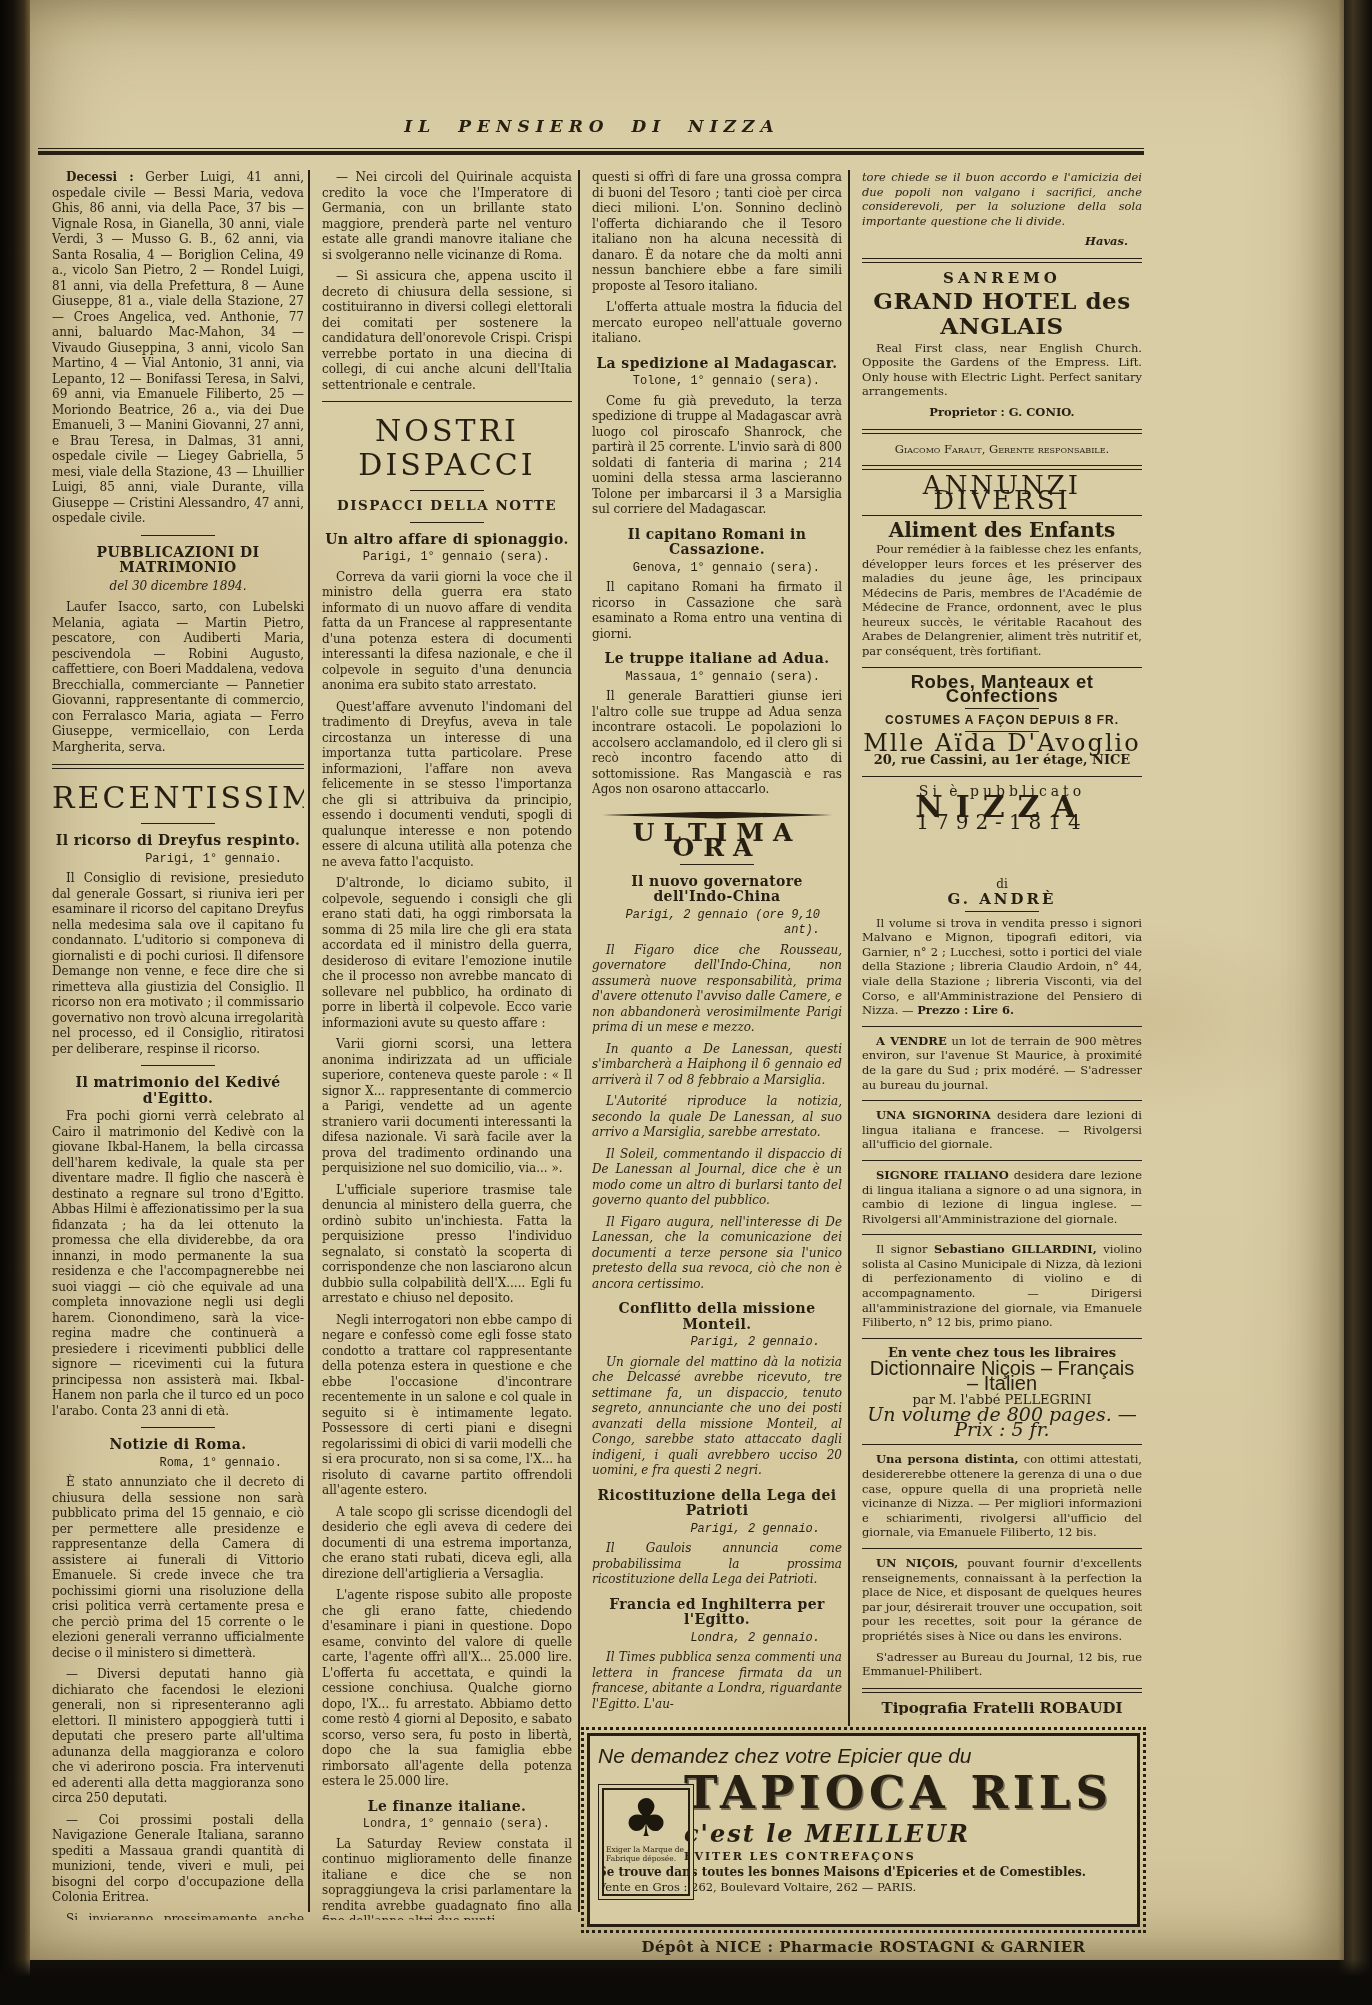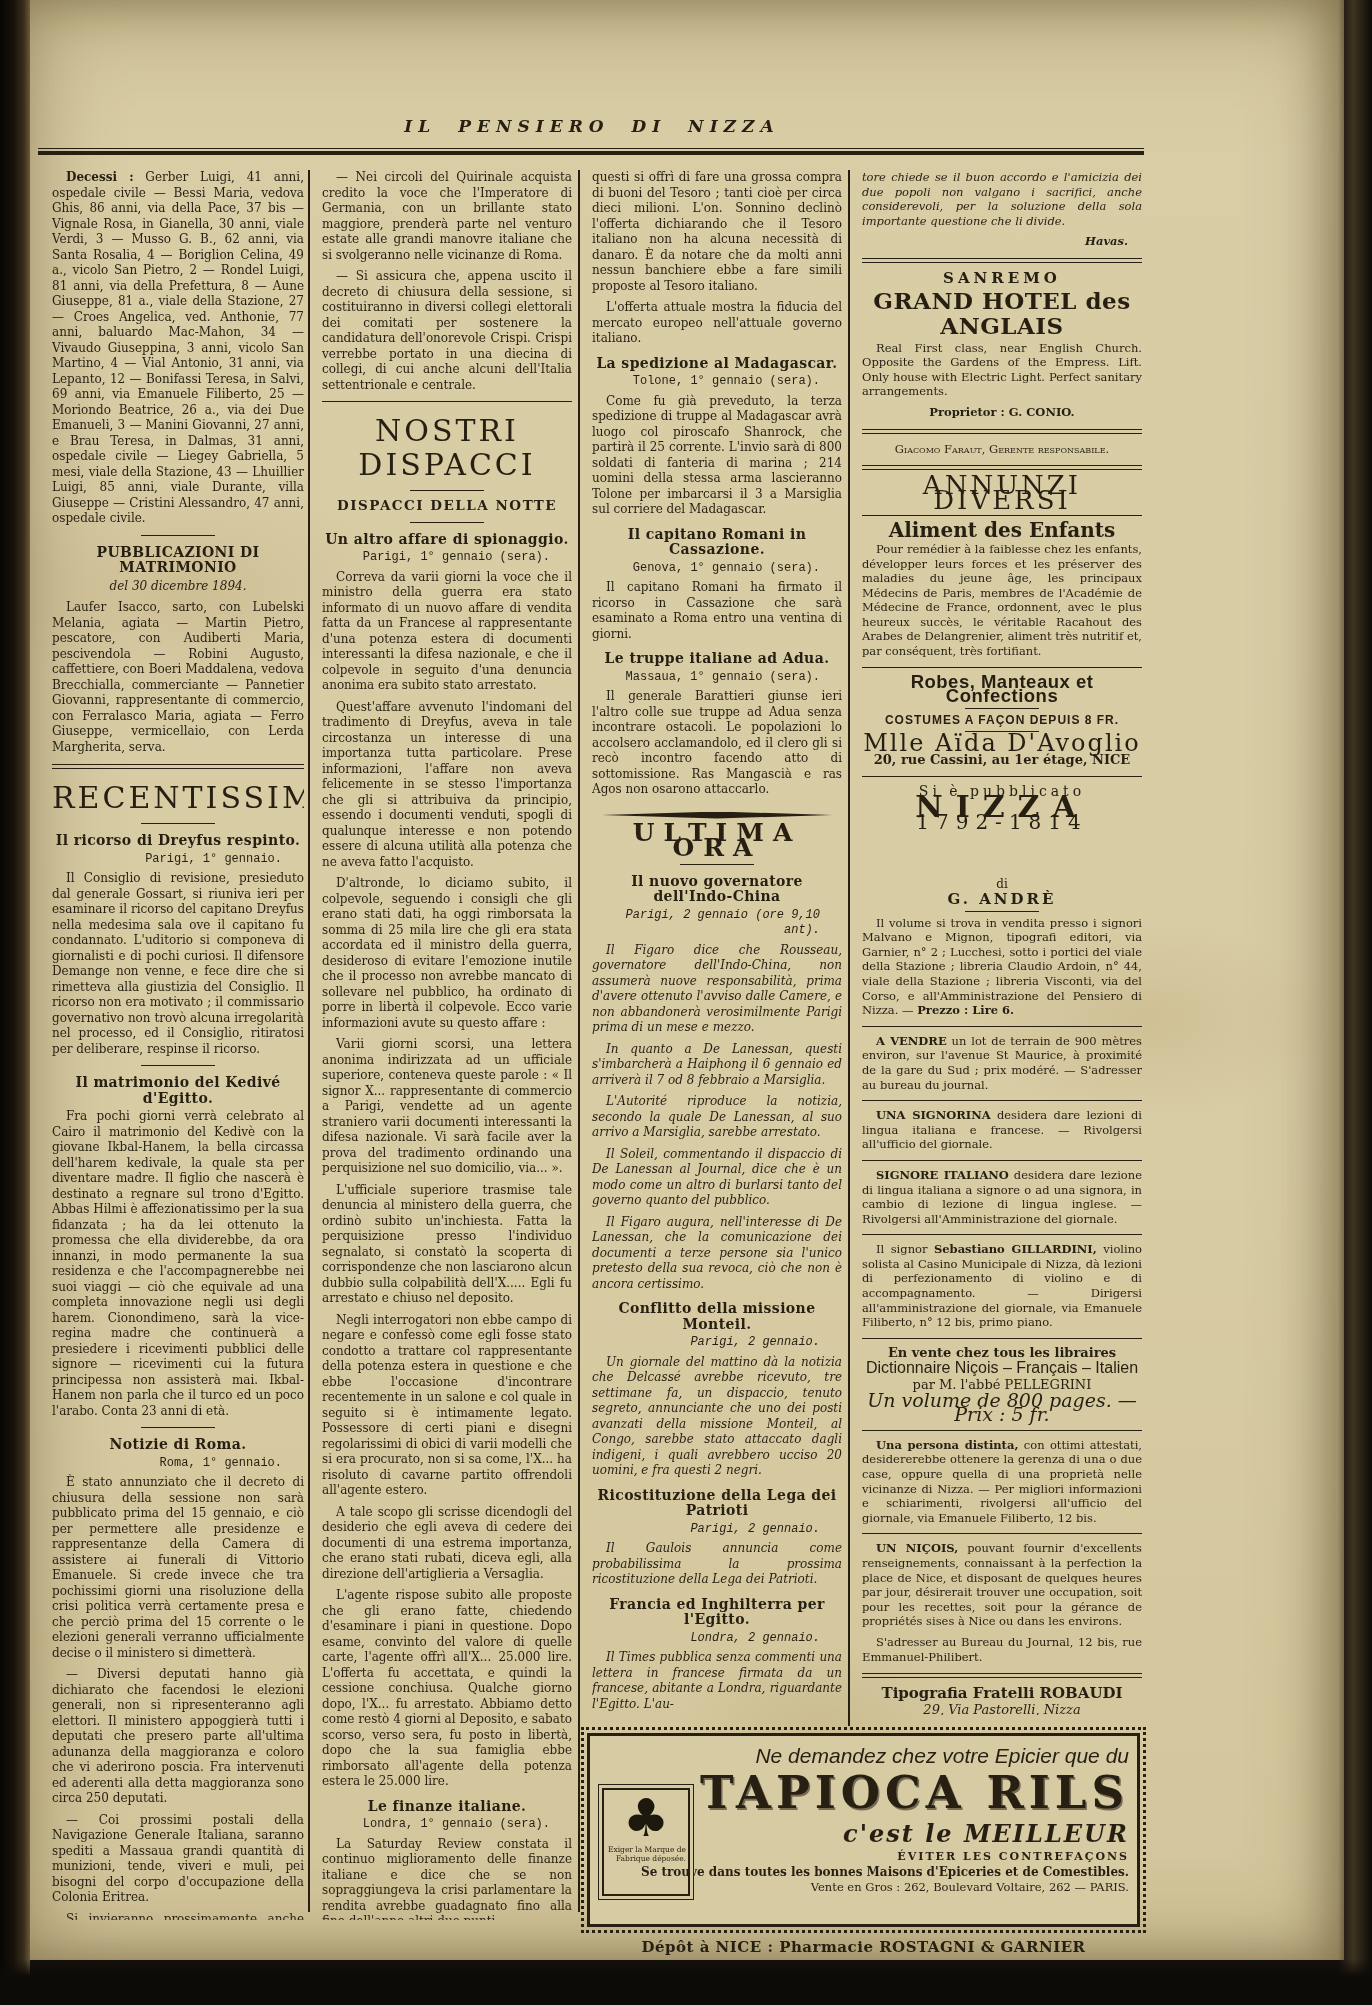--- a/index.html
+++ b/index.html
@@ -59,27 +59,27 @@
   .sans { font-family:"Liberation Sans", sans-serif; }
   .robes1 { font-weight:bold; font-size:18.5px; letter-spacing:.5px; }
   .robes2 { font-weight:bold; font-size:12px; letter-spacing:1px; margin:4px 0; }
   .aida { font-size:24px; letter-spacing:2px; margin:4px 0 2px; }
   .aida-ad { font-weight:bold; font-size:13px; margin-bottom:0; }
   .pub1 { font-size:14px; letter-spacing:4px; margin-top:4px; }
   .nizza-t { font-weight:bold; font-size:30px; letter-spacing:13px; margin:2px 0 0; }
   .nizza-y { font-size:20px; letter-spacing:7px; margin:0 0 1px; }
   .nizza-di { font-size:12px;margin-top:48px; }
   .nizza-a { font-weight:bold; font-size:15px; letter-spacing:3px; margin-bottom:4px; }
-  .dict-t { font-size:16px; margin:1px 0 2px; font-family:"Liberation Sans", sans-serif; }
+  .dict-t { font-size:20px; margin:1px 0 2px; font-family:"Liberation Sans", sans-serif; }
   .tipo1 { font-weight:bold; font-size:15px; margin-top:4px; }
   .tipo2 { font-style:italic; font-size:13px; margin:2px 0 4px; }
 
   .tapioca { position:absolute; left:587px; top:1733px; width:553px; height:194px;
              background:#d7cba3; border:3.5px solid #261f12; outline:3px dotted #261f12; outline-offset:3px;
-             box-sizing:border-box; padding:6px 8px 4px; text-align:right; }
+             box-sizing:border-box; padding:6px 8px 4px; text-align:left; }
   .tap-intro { font-style:italic; font-size:21px; font-family:"Liberation Sans", sans-serif; margin:2px 0 2px; }
   .tap-title { font-weight:bold; font-size:45px; letter-spacing:5px; line-height:46px;
                text-shadow:1.5px 1.5px 0 rgba(38,31,18,.55); margin-left:86px; }
   .tap-sub { font-size:24px; letter-spacing:2px; margin:3px 0 2px 86px; font-weight:bold; font-style:italic; }
   .tap-l3 { font-size:11px; letter-spacing:2px; font-weight:bold; margin:1px 0 2px 86px; }
   .tap-l4 { font-weight:bold; font-size:12px; margin:2px 0 1px; }
   .tap-l5 { font-size:11.5px; }
   .clover-box { position:absolute; left:12px; top:52px; width:84px; height:104px;
                 border:2px solid #261f12; box-shadow:0 0 0 3px #d7cba3, 0 0 0 4px #261f12;
                 display:flex; flex-direction:column; align-items:center; justify-content:flex-start; }

